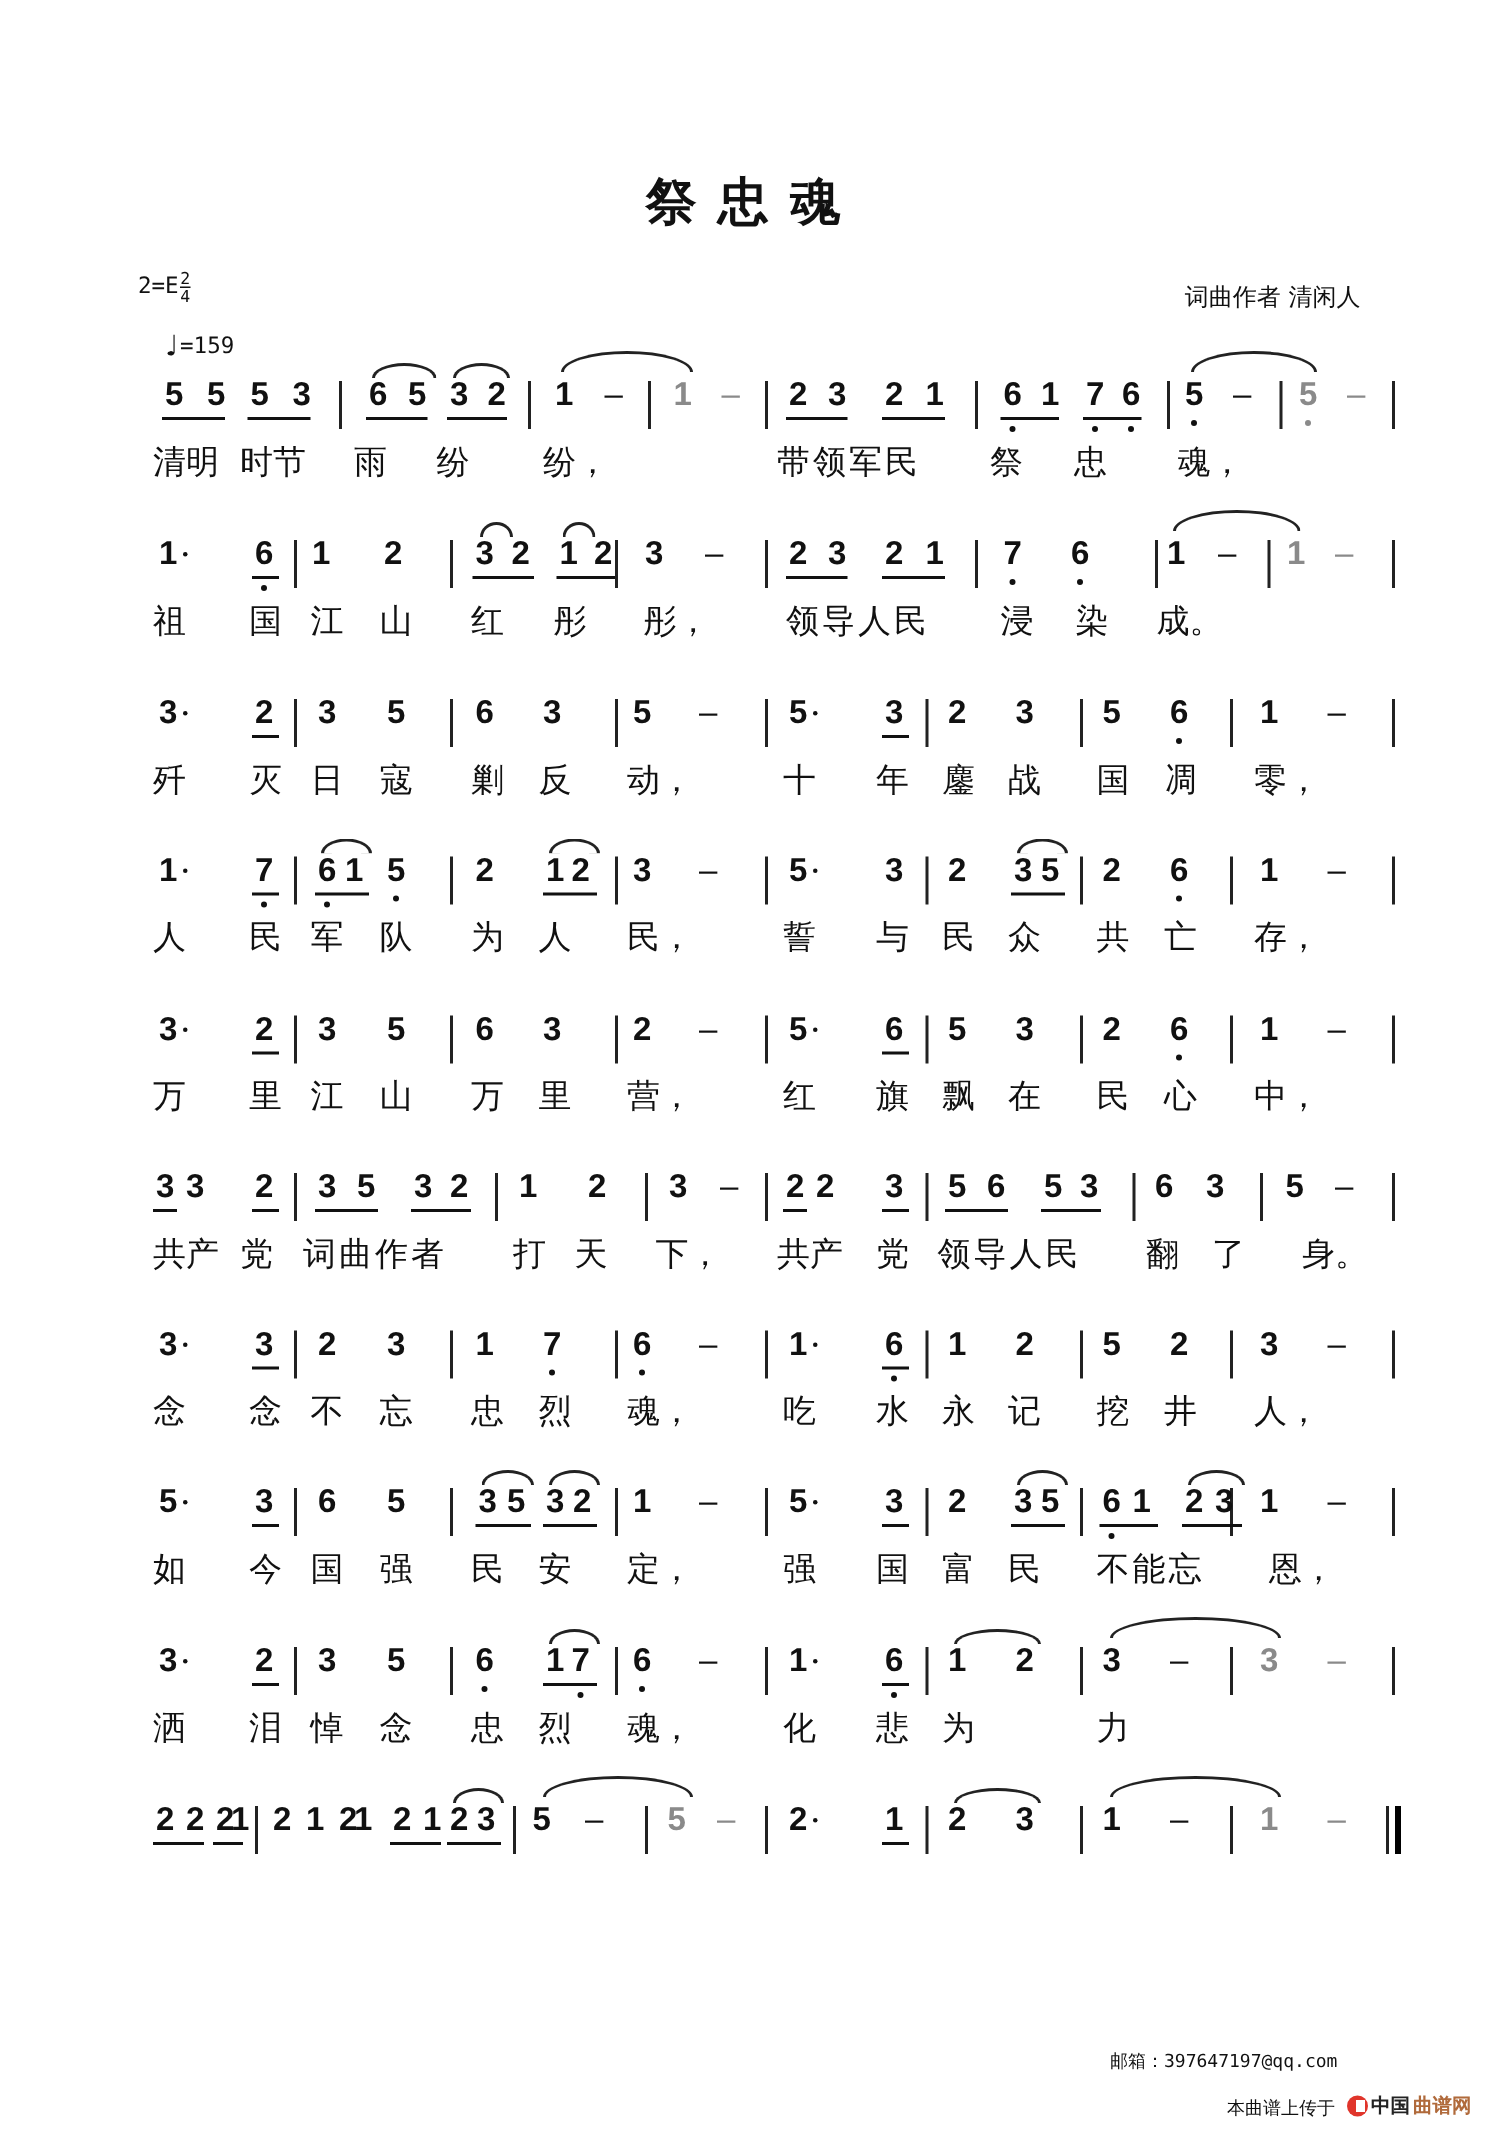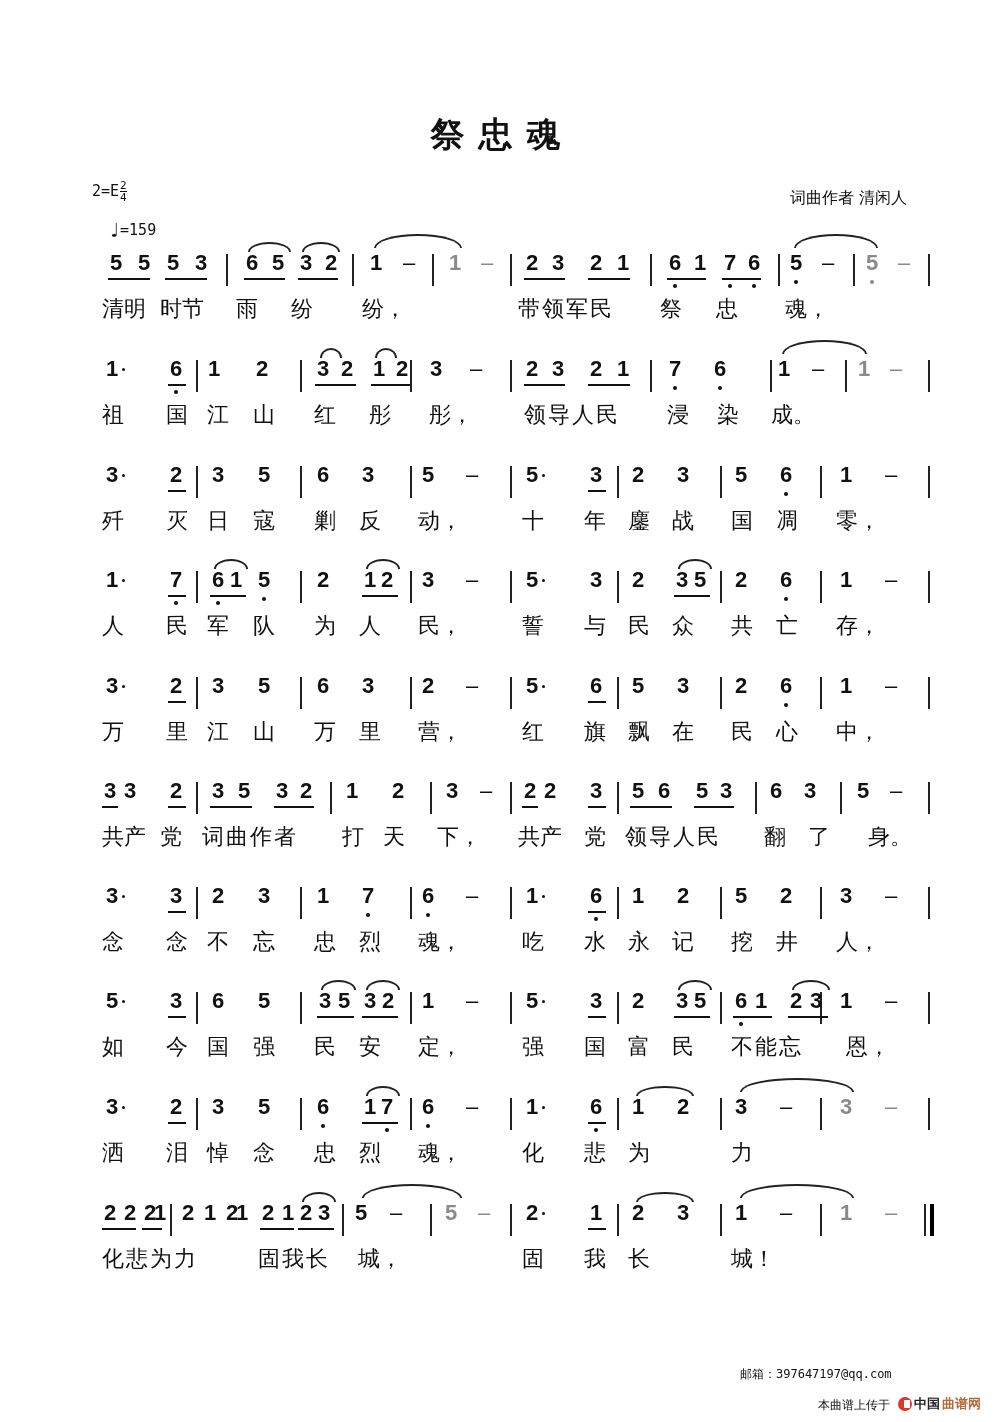--- a/index.html
+++ b/index.html
@@ -593,29 +593,20 @@
         <div class="uline" style="left: 102px; width: 34px; top: 38px;"></div>
         <div class="uline" style="left: 142px; width: 20px; top: 38px;"></div>
         <div class="uline" style="left: 260px; width: 34px; top: 38px;"></div>
         <div class="uline" style="left: 298px; width: 36px; top: 38px;"></div>
         <div class="uline" style="left: 588px; width: 18px; top: 38px;"></div>
         <div class="slur" style="left: 302px; width: 30px; top: 2px; height: 8px;"></div>
         <div class="slur" style="left: 362px; width: 96px; top: -6px; height: 12px;"></div>
         <div class="slur" style="left: 636px; width: 54px; top: 2px; height: 8px;"></div>
         <div class="slur" style="left: 740px; width: 110px; top: -6px; height: 12px;"></div>
       </div>
-      <div class="lyrics">
-        <span class="ly" style="left: 102px; letter-spacing: 2px;">化悲为力</span>
-        <span class="ly" style="left: 258px; letter-spacing: 2px;">固我长</span>
-        <span class="ly" style="left: 358px; letter-spacing: 0px;">城，</span>
-        <span class="ly" style="left: 522px; letter-spacing: 0px;">固</span>
-        <span class="ly" style="left: 584px; letter-spacing: 0px;">我</span>
-        <span class="ly" style="left: 628px; letter-spacing: 0px;">长</span>
-        <span class="ly" style="left: 731px; letter-spacing: 0px;">城！</span>
-      </div>
     </div>
   </div>
 
 <div class="email">邮箱：397647197@qq.com</div>
 <div class="upload">本曲谱上传于</div>
 <div class="logo">
   <span class="mark"></span>
   <span class="cn1">中国</span>
     <span class="cn2">曲谱网</span>
 </div>

